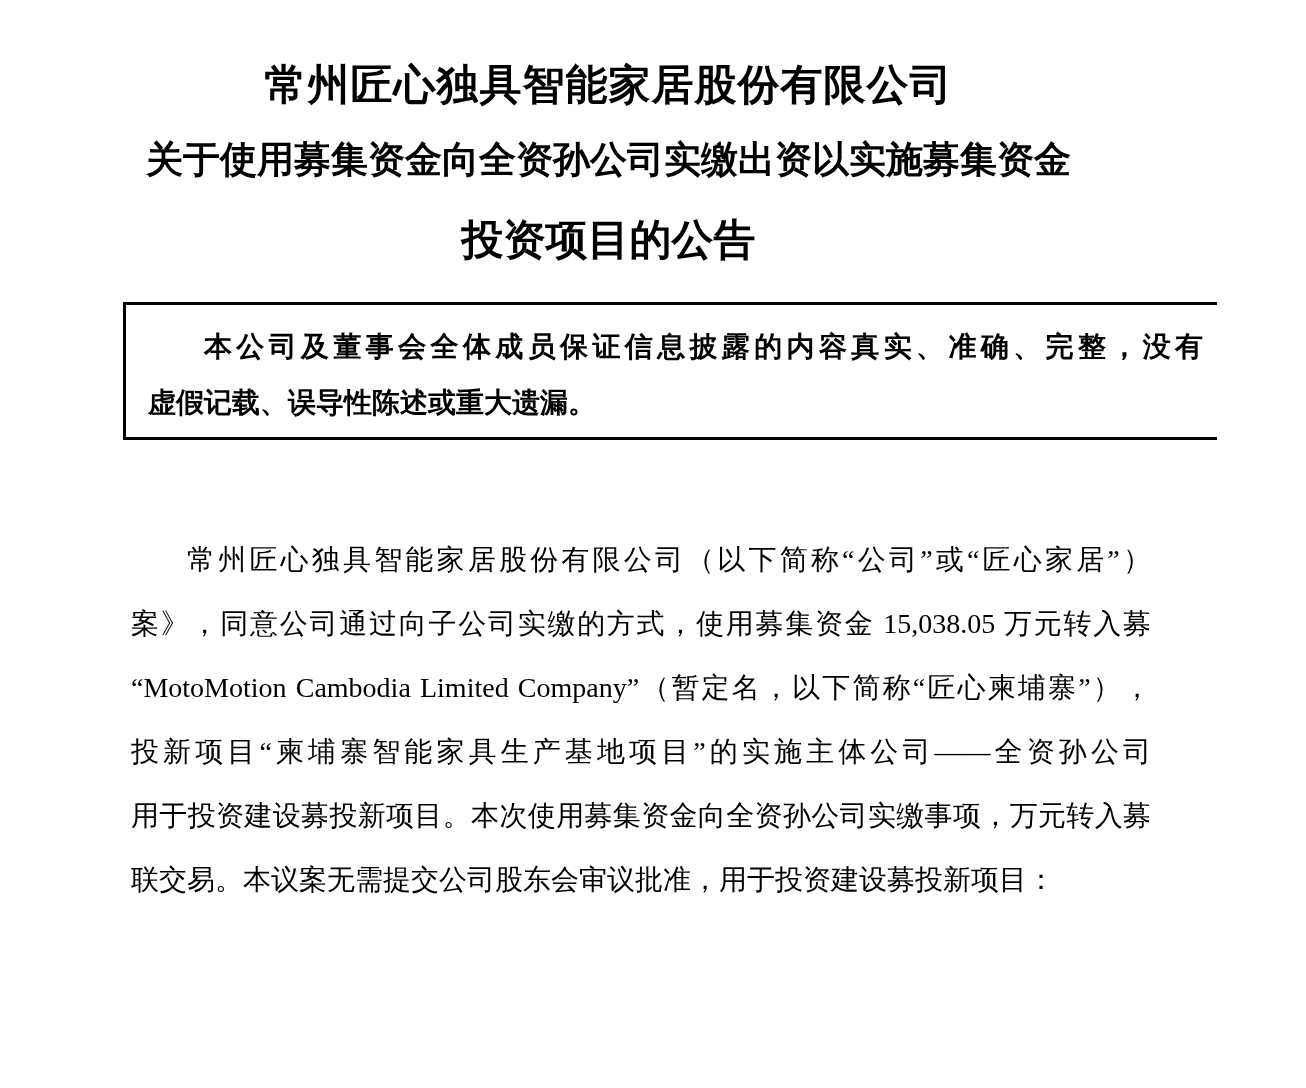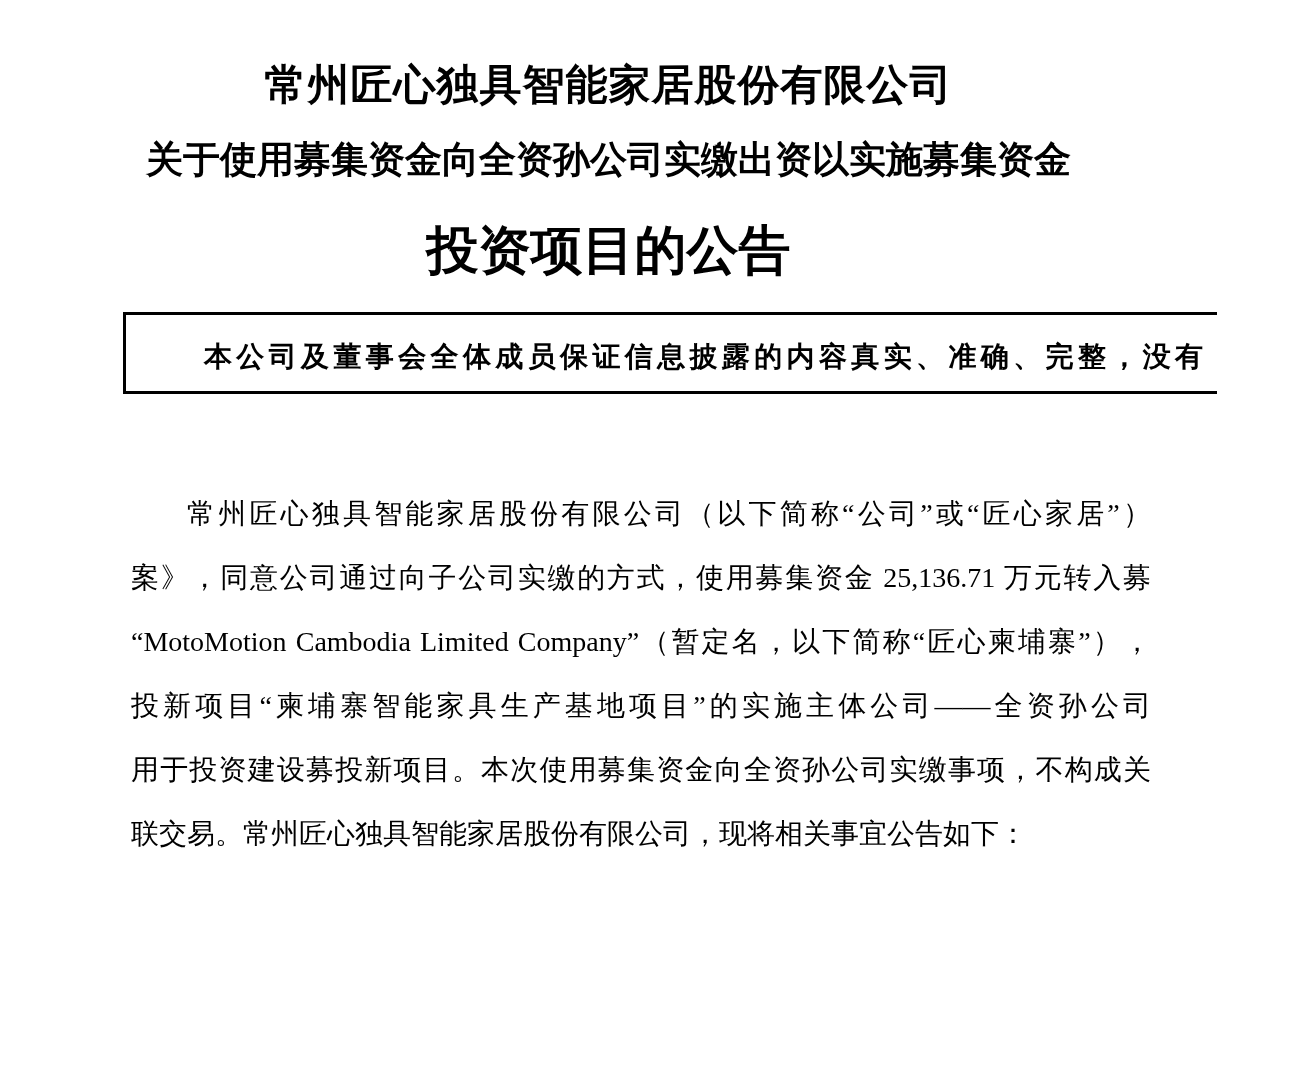--- a/index.html
+++ b/index.html
@@ -28,22 +28,22 @@
     letter-spacing: 1px;
     white-space: nowrap;
   }
   .title-line-1 {
     margin-top: 25px;
     font-size: 37px;
     line-height: 50px;
     white-space: nowrap;
   }
   .title-line-2 {
-    margin-top: 40px;
-    font-size: 52px;
+    margin-top: 30px;
+    font-size: 42px;
     line-height: 50px;
     white-space: nowrap;
   }
   
   .disclaimer-box {
     margin: 37px 0 0 123px;
     width: 1103px;
     border: 3px solid #000000;
     padding: 14px 20px 6px 22px;
     font-size: 28px;
@@ -76,24 +76,25 @@
 <div class="page">
 
   <header class="doc-header">
     <div class="company-name">常州匠心独具智能家居股份有限公司</div>
     <div class="title-line-1">关于使用募集资金向全资孙公司实缴出资以实施募集资金</div>
     <div class="title-line-2">投资项目的公告</div>
   </header>
 
   <section class="disclaimer-box">
     <div class="disc-line indent-2em justify-line">本公司及董事会全体成员保证信息披露的内容真实、准确、完整，没有</div>
+    <div class="disc-line">虚假记载、误导性陈述或重大遗漏。</div>
   </section>
 
   <section class="doc-body">
     <div class="body-line indent-2em justify-line">常州匠心独具智能家居股份有限公司（以下简称“公司”或“匠心家居”）</div>
-    <div class="body-line justify-line">案》，同意公司通过向子公司实缴的方式，使用募集资金 25,136.71 万元转入募</div>
+    <div class="body-line justify-line">案》，同意公司通过向子公司实缴的方式，使用募集资金 15,038.05 万元转入募</div>
     <div class="body-line justify-line">“MotoMotion Cambodia Limited Company”（暂定名，以下简称“匠心柬埔寨”），</div>
     <div class="body-line justify-line">投新项目“柬埔寨智能家具生产基地项目”的实施主体公司——全资孙公司</div>
-    <div class="body-line justify-line">用于投资建设募投新项目。本次使用募集资金向全资孙公司实缴事项，不构成关</div>
-    <div class="body-line">联交易。常州匠心独具智能家居股份有限公司，现将相关事宜公告如下：</div>
+    <div class="body-line justify-line">用于投资建设募投新项目。本次使用募集资金向全资孙公司实缴事项，万元转入募</div>
+    <div class="body-line">联交易。本议案无需提交公司股东会审议批准，用于投资建设募投新项目：</div>
   </section>
 
 </div>
 
 </body></html>

